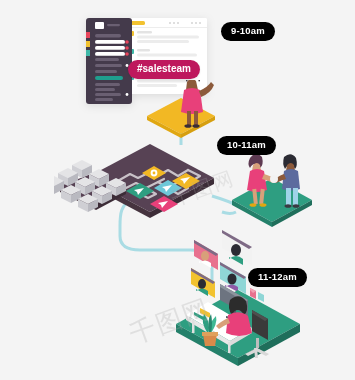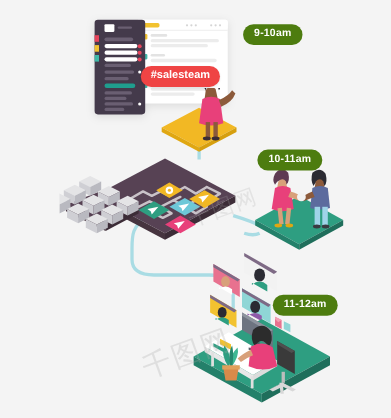--- a/index.html
+++ b/index.html
@@ -9,21 +9,21 @@
     font-family:"Liberation Sans",sans-serif;
     overflow:hidden;
     position:relative;
   }
   #stage{position:absolute;inset:0;width:355px;height:380px;}
   .abs{position:absolute;}
 
   
   .time-pill{
     position:absolute;
-    background:#4d7c0f;
+    background:#000000;
     color:#ffffff;
     font-size:9.5px;
     font-weight:bold;
     letter-spacing:.2px;
     padding:4px 10px 5px 10px;
     border-radius:11px;
     white-space:nowrap;
     line-height:1;
   }
 
@@ -46,21 +46,21 @@
     left:48%;top:46%;
     font-size:20px;
     color:rgba(170,170,170,.22);
     transform:rotate(-20deg);
     letter-spacing:2px;
     pointer-events:none;user-select:none;
     font-family:"DejaVu Sans",sans-serif;
   }
   .hashtag{
     position:absolute;
-    background:#ef4444;
+    background:#be185d;
     color:#ffffff;
     font-weight:bold;
     font-size:10px;
     padding:4px 9px 5px 9px;
     border-radius:10px;
     white-space:nowrap;
     line-height:1;
     box-shadow:0 1px 2px rgba(0,0,0,.10);
   }
 </style>
@@ -394,19 +394,19 @@
     <g>
       <path d="M36 56 q-8 -12 -4 -20 q5 6 5 14 Z" fill="#2e9e81"></path>
       <path d="M38 56 q8 -10 6 -18 q-6 6 -8 14 Z" fill="#3fb894"></path>
       <path d="M37 56 q-2 -14 2 -20 q2 8 0 20 Z" fill="#27876e"></path>
       <path d="M31 56 L45 56 L43 68 L33 68 Z" fill="#d98a4a"></path>
       <path d="M30 54 L46 54 L46 58 L30 58 Z" fill="#e0a05c"></path>
     </g>
   </svg>
 
   <div class="time-pill" style="left:221px;top:22px;">9-10am</div>
-  <div class="time-pill" style="left:234px;top:136px;">10-11am</div>
+  <div class="time-pill" style="left:217px;top:136px;">10-11am</div>
   <div class="time-pill" style="left:248px;top:252px;margin-top:16px;">11-12am</div>
 
   <div class="watermark">千图网</div>
   <div class="watermark2">千图网</div>
 
 </div>
 
 </body></html>

